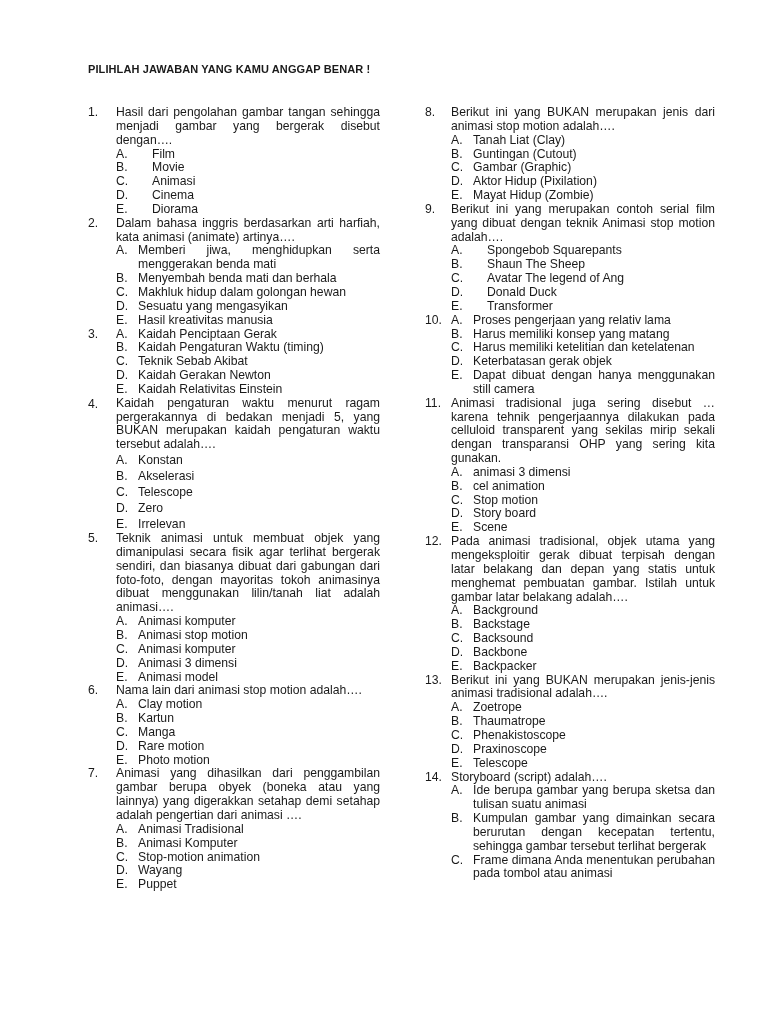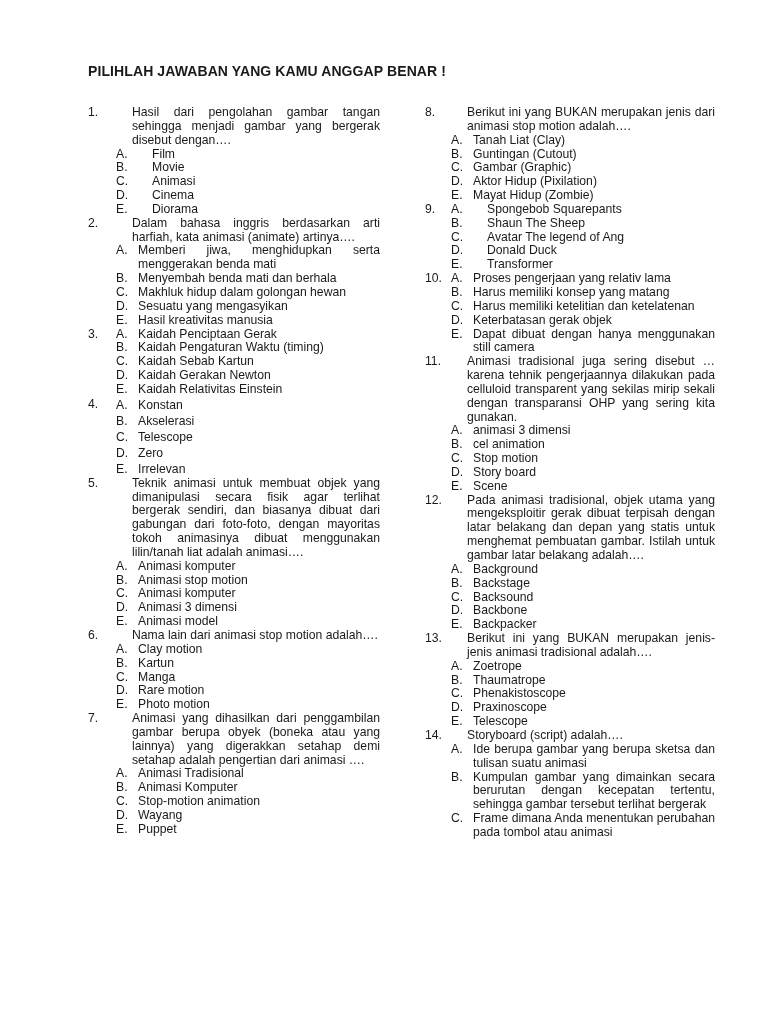--- a/index.html
+++ b/index.html
@@ -1,26 +1,26 @@
 <!DOCTYPE html>
 <html><head>
 <meta charset="utf-8">
 <style>
   html, body { margin: 0; padding: 0; background: #ffffff; }
   body { width: 768px; height: 1024px; position: relative; overflow: hidden;
          font-family: "Liberation Sans", sans-serif; color: #1a1a1a; }
-  .title { position: absolute; left: 88px; top: 63px; font-size: 14px; font-weight: bold;
+  .title { position: absolute; left: 88px; top: 63px; font-size: 11px; font-weight: bold;
            letter-spacing: 0.1px; white-space: nowrap; }
   .col { position: absolute; top: 106px; font-size: 12.2px; line-height: 13.85px; }
   .col.left { left: 88px; width: 292px; }
   .col.right { left: 425px; width: 290px; }
   .q { position: relative; padding-left: 28px; }
   .col.right .q { padding-left: 26px; }
   .qnum { position: absolute; left: 0; top: 0; }
-  .qtext { text-align: justify; text-align-last: left; margin-left: 16px; }
+  .qtext { text-align: justify; text-align-last: left; }
   .opt { position: relative; padding-left: 22px; text-align: justify; text-align-last: left; }
   .opt.wide { padding-left: 36px; }
   .olet { position: absolute; left: 0; top: 0; }
 </style>
 </head>
 <body>
 
 <div class="title">PILIHLAH JAWABAN YANG KAMU ANGGAP BENAR !</div>
 
 <div class="col left">
@@ -42,27 +42,28 @@
     <div class="opt"><span class="olet">B.</span><span>Menyembah benda mati dan berhala</span></div>
     <div class="opt"><span class="olet">C.</span><span>Makhluk hidup dalam golongan hewan</span></div>
     <div class="opt"><span class="olet">D.</span><span>Sesuatu yang mengasyikan</span></div>
     <div class="opt"><span class="olet">E.</span><span>Hasil kreativitas manusia</span></div>
   </div>
 
   <div class="q">
     <span class="qnum">3.</span>
     <div class="opt"><span class="olet">A.</span><span>Kaidah Penciptaan Gerak</span></div>
     <div class="opt"><span class="olet">B.</span><span>Kaidah Pengaturan Waktu (timing)</span></div>
-    <div class="opt"><span class="olet">C.</span><span>Kaidah Sebab Kartun</span></div>
+    <div class="opt"><span class="olet">C.</span><span>Teknik Sebab Akibat</span></div>
     <div class="opt"><span class="olet">D.</span><span>Kaidah Gerakan Newton</span></div>
     <div class="opt"><span class="olet">E.</span><span>Kaidah Relativitas Einstein</span></div>
   </div>
 
   <div class="q" style="line-height:15px;">
     <span class="qnum">4.</span>
+    <div class="qtext" style="line-height:13.85px;">Kaidah pengaturan waktu menurut ragam pergerakannya di bedakan menjadi 5, yang BUKAN merupakan kaidah pengaturan waktu tersebut adalah….</div>
     <div class="opt" style="line-height:16px;"><span class="olet">A.</span><span>Konstan</span></div>
     <div class="opt" style="line-height:16px;"><span class="olet">B.</span><span>Akselerasi</span></div>
     <div class="opt" style="line-height:16px;"><span class="olet">C.</span><span>Telescope</span></div>
     <div class="opt" style="line-height:16px;"><span class="olet">D.</span><span>Zero</span></div>
     <div class="opt" style="line-height:16px;"><span class="olet">E.</span><span>Irrelevan</span></div>
   </div>
 
   <div class="q">
     <span class="qnum">5.</span>
     <div class="qtext">Teknik animasi untuk membuat objek yang dimanipulasi secara fisik agar terlihat bergerak sendiri, dan biasanya dibuat dari gabungan dari foto-foto, dengan mayoritas tokoh animasinya dibuat menggunakan lilin/tanah liat adalah animasi….</div>
@@ -101,20 +102,21 @@
     <div class="qtext">Berikut ini yang BUKAN merupakan jenis dari animasi stop motion adalah….</div>
     <div class="opt"><span class="olet">A.</span><span>Tanah Liat (Clay)</span></div>
     <div class="opt"><span class="olet">B.</span><span>Guntingan (Cutout)</span></div>
     <div class="opt"><span class="olet">C.</span><span>Gambar (Graphic)</span></div>
     <div class="opt"><span class="olet">D.</span><span>Aktor Hidup (Pixilation)</span></div>
     <div class="opt"><span class="olet">E.</span><span>Mayat Hidup (Zombie)</span></div>
   </div>
 
   <div class="q">
     <span class="qnum">9.</span>
+    <div class="qtext">Berikut ini yang merupakan contoh serial film yang dibuat dengan teknik Animasi stop motion adalah….</div>
     <div class="opt wide"><span class="olet">A.</span><span>Spongebob Squarepants</span></div>
     <div class="opt wide"><span class="olet">B.</span><span>Shaun The Sheep</span></div>
     <div class="opt wide"><span class="olet">C.</span><span>Avatar The legend of Ang</span></div>
     <div class="opt wide"><span class="olet">D.</span><span>Donald Duck</span></div>
     <div class="opt wide"><span class="olet">E.</span><span>Transformer</span></div>
   </div>
 
   <div class="q">
     <span class="qnum">10.</span>
     <div class="opt"><span class="olet">A.</span><span>Proses pengerjaan yang relativ lama</span></div>

